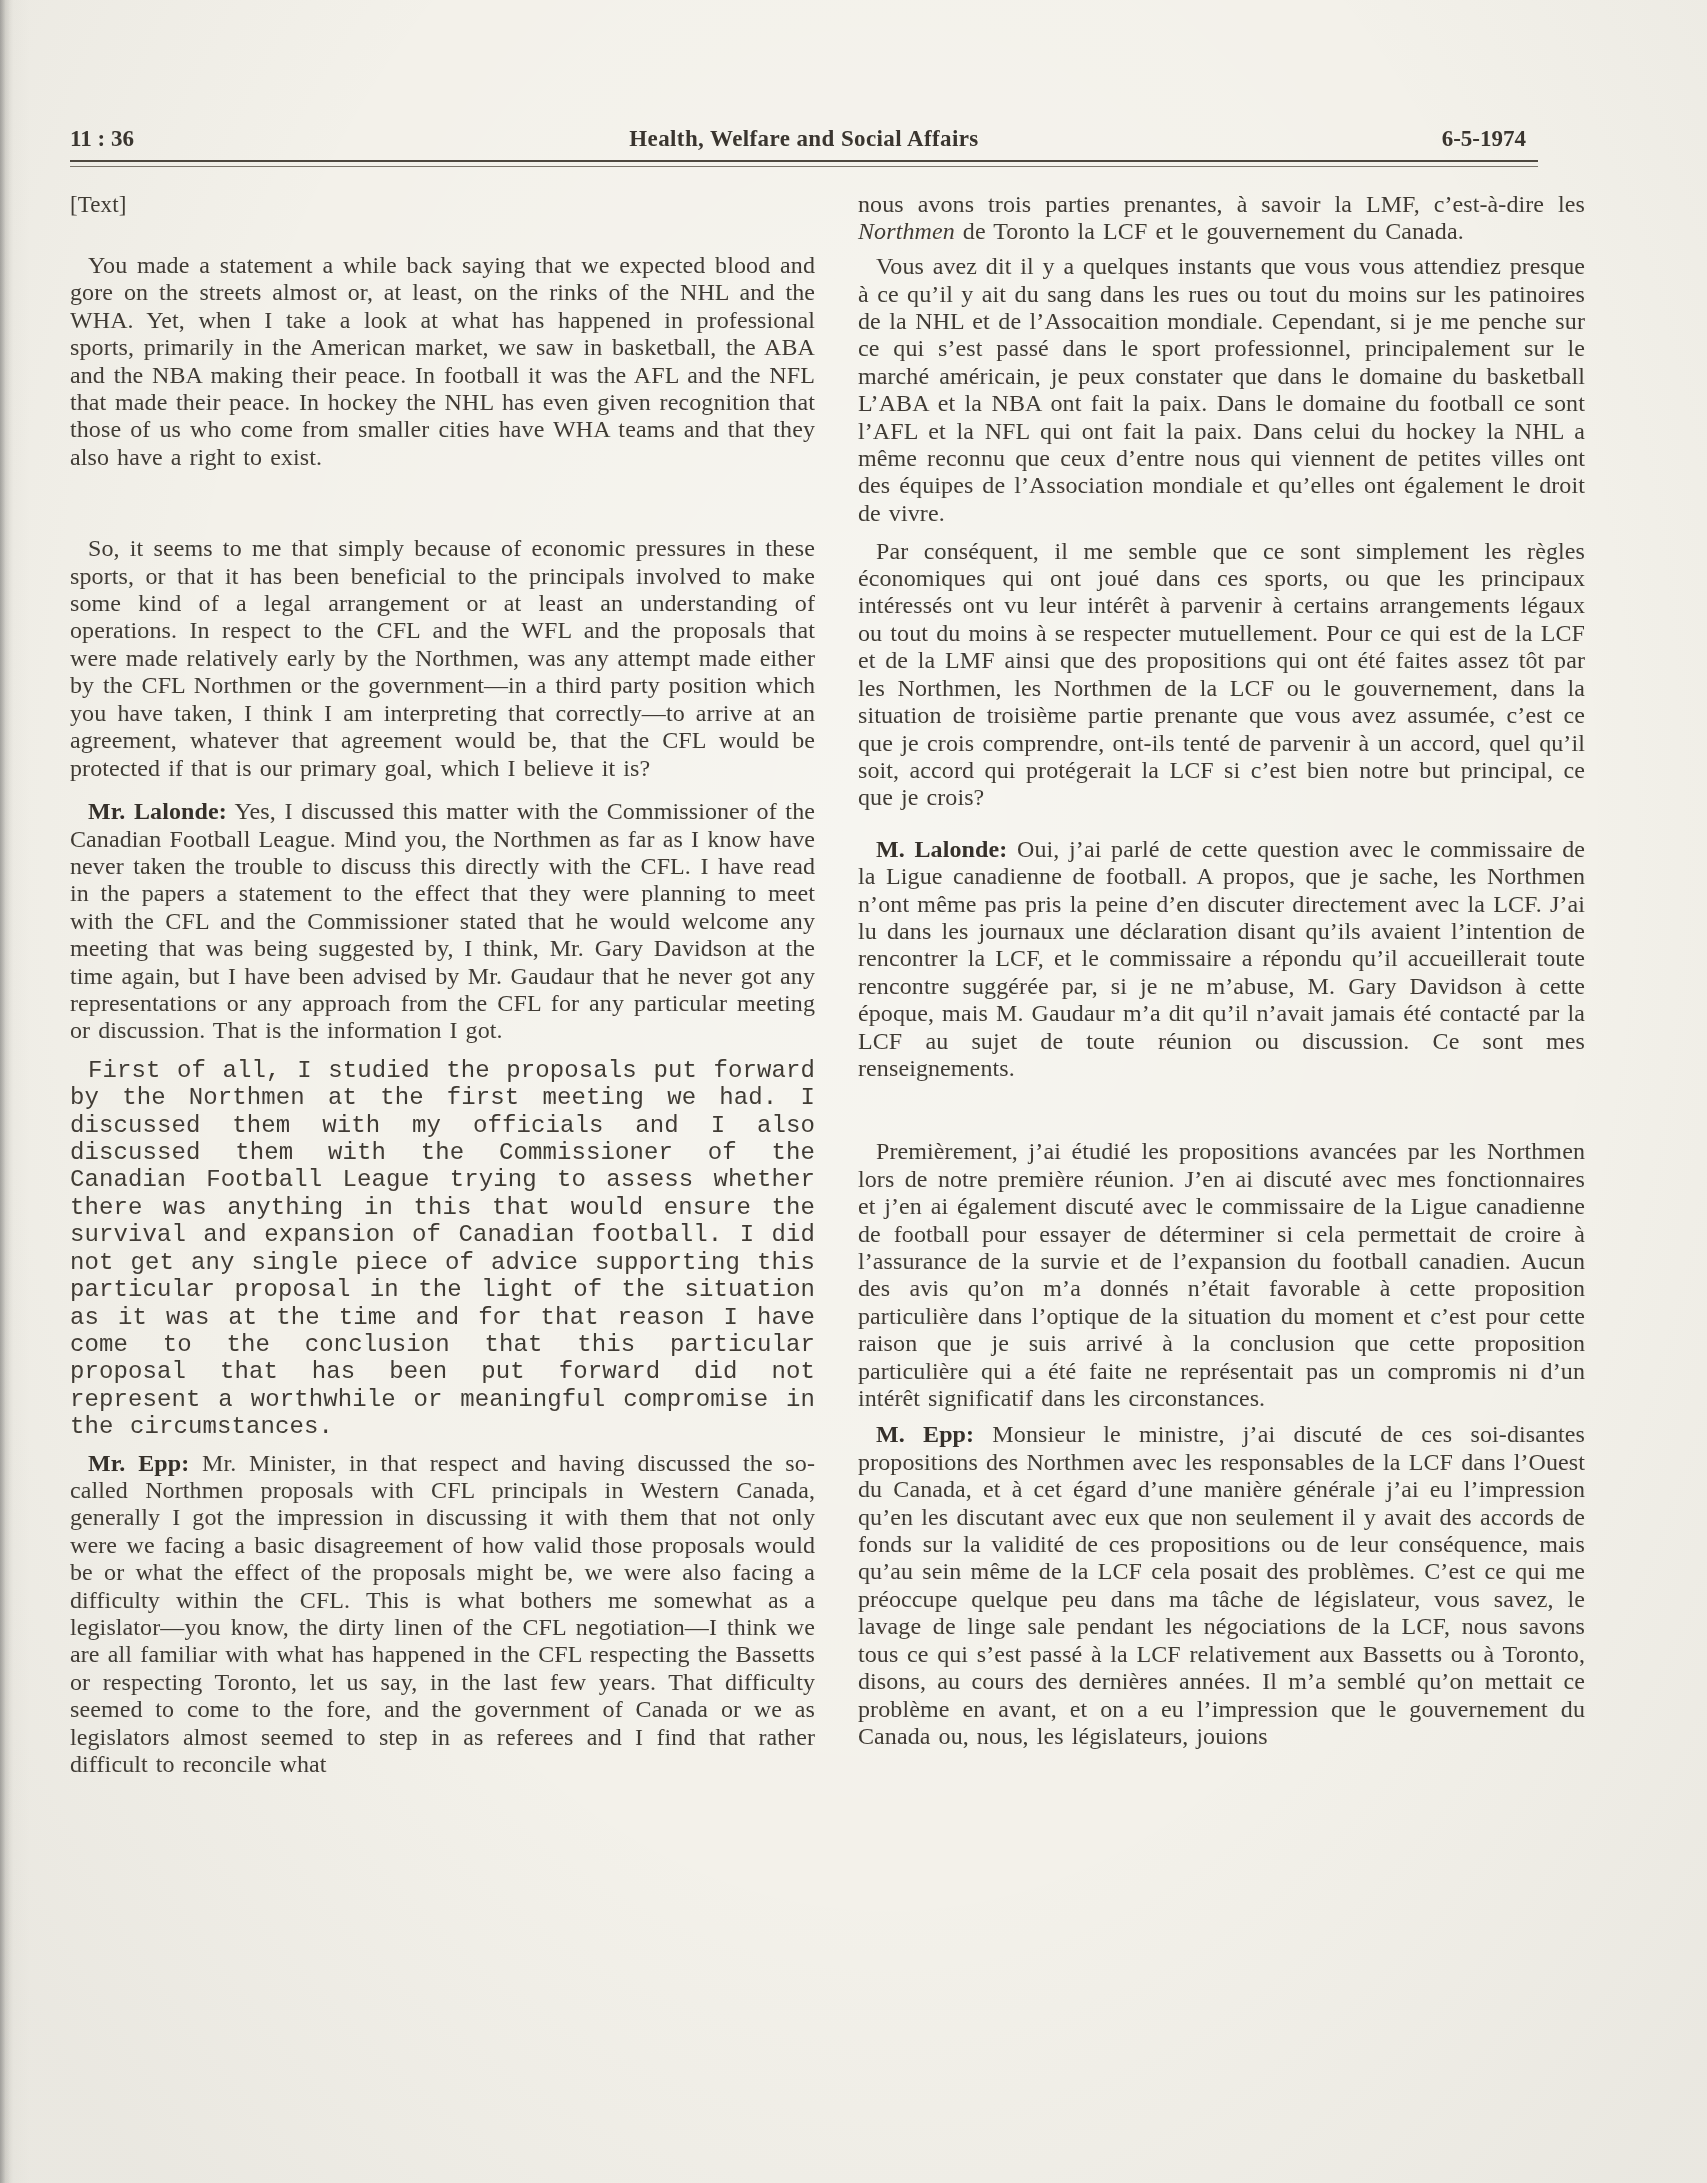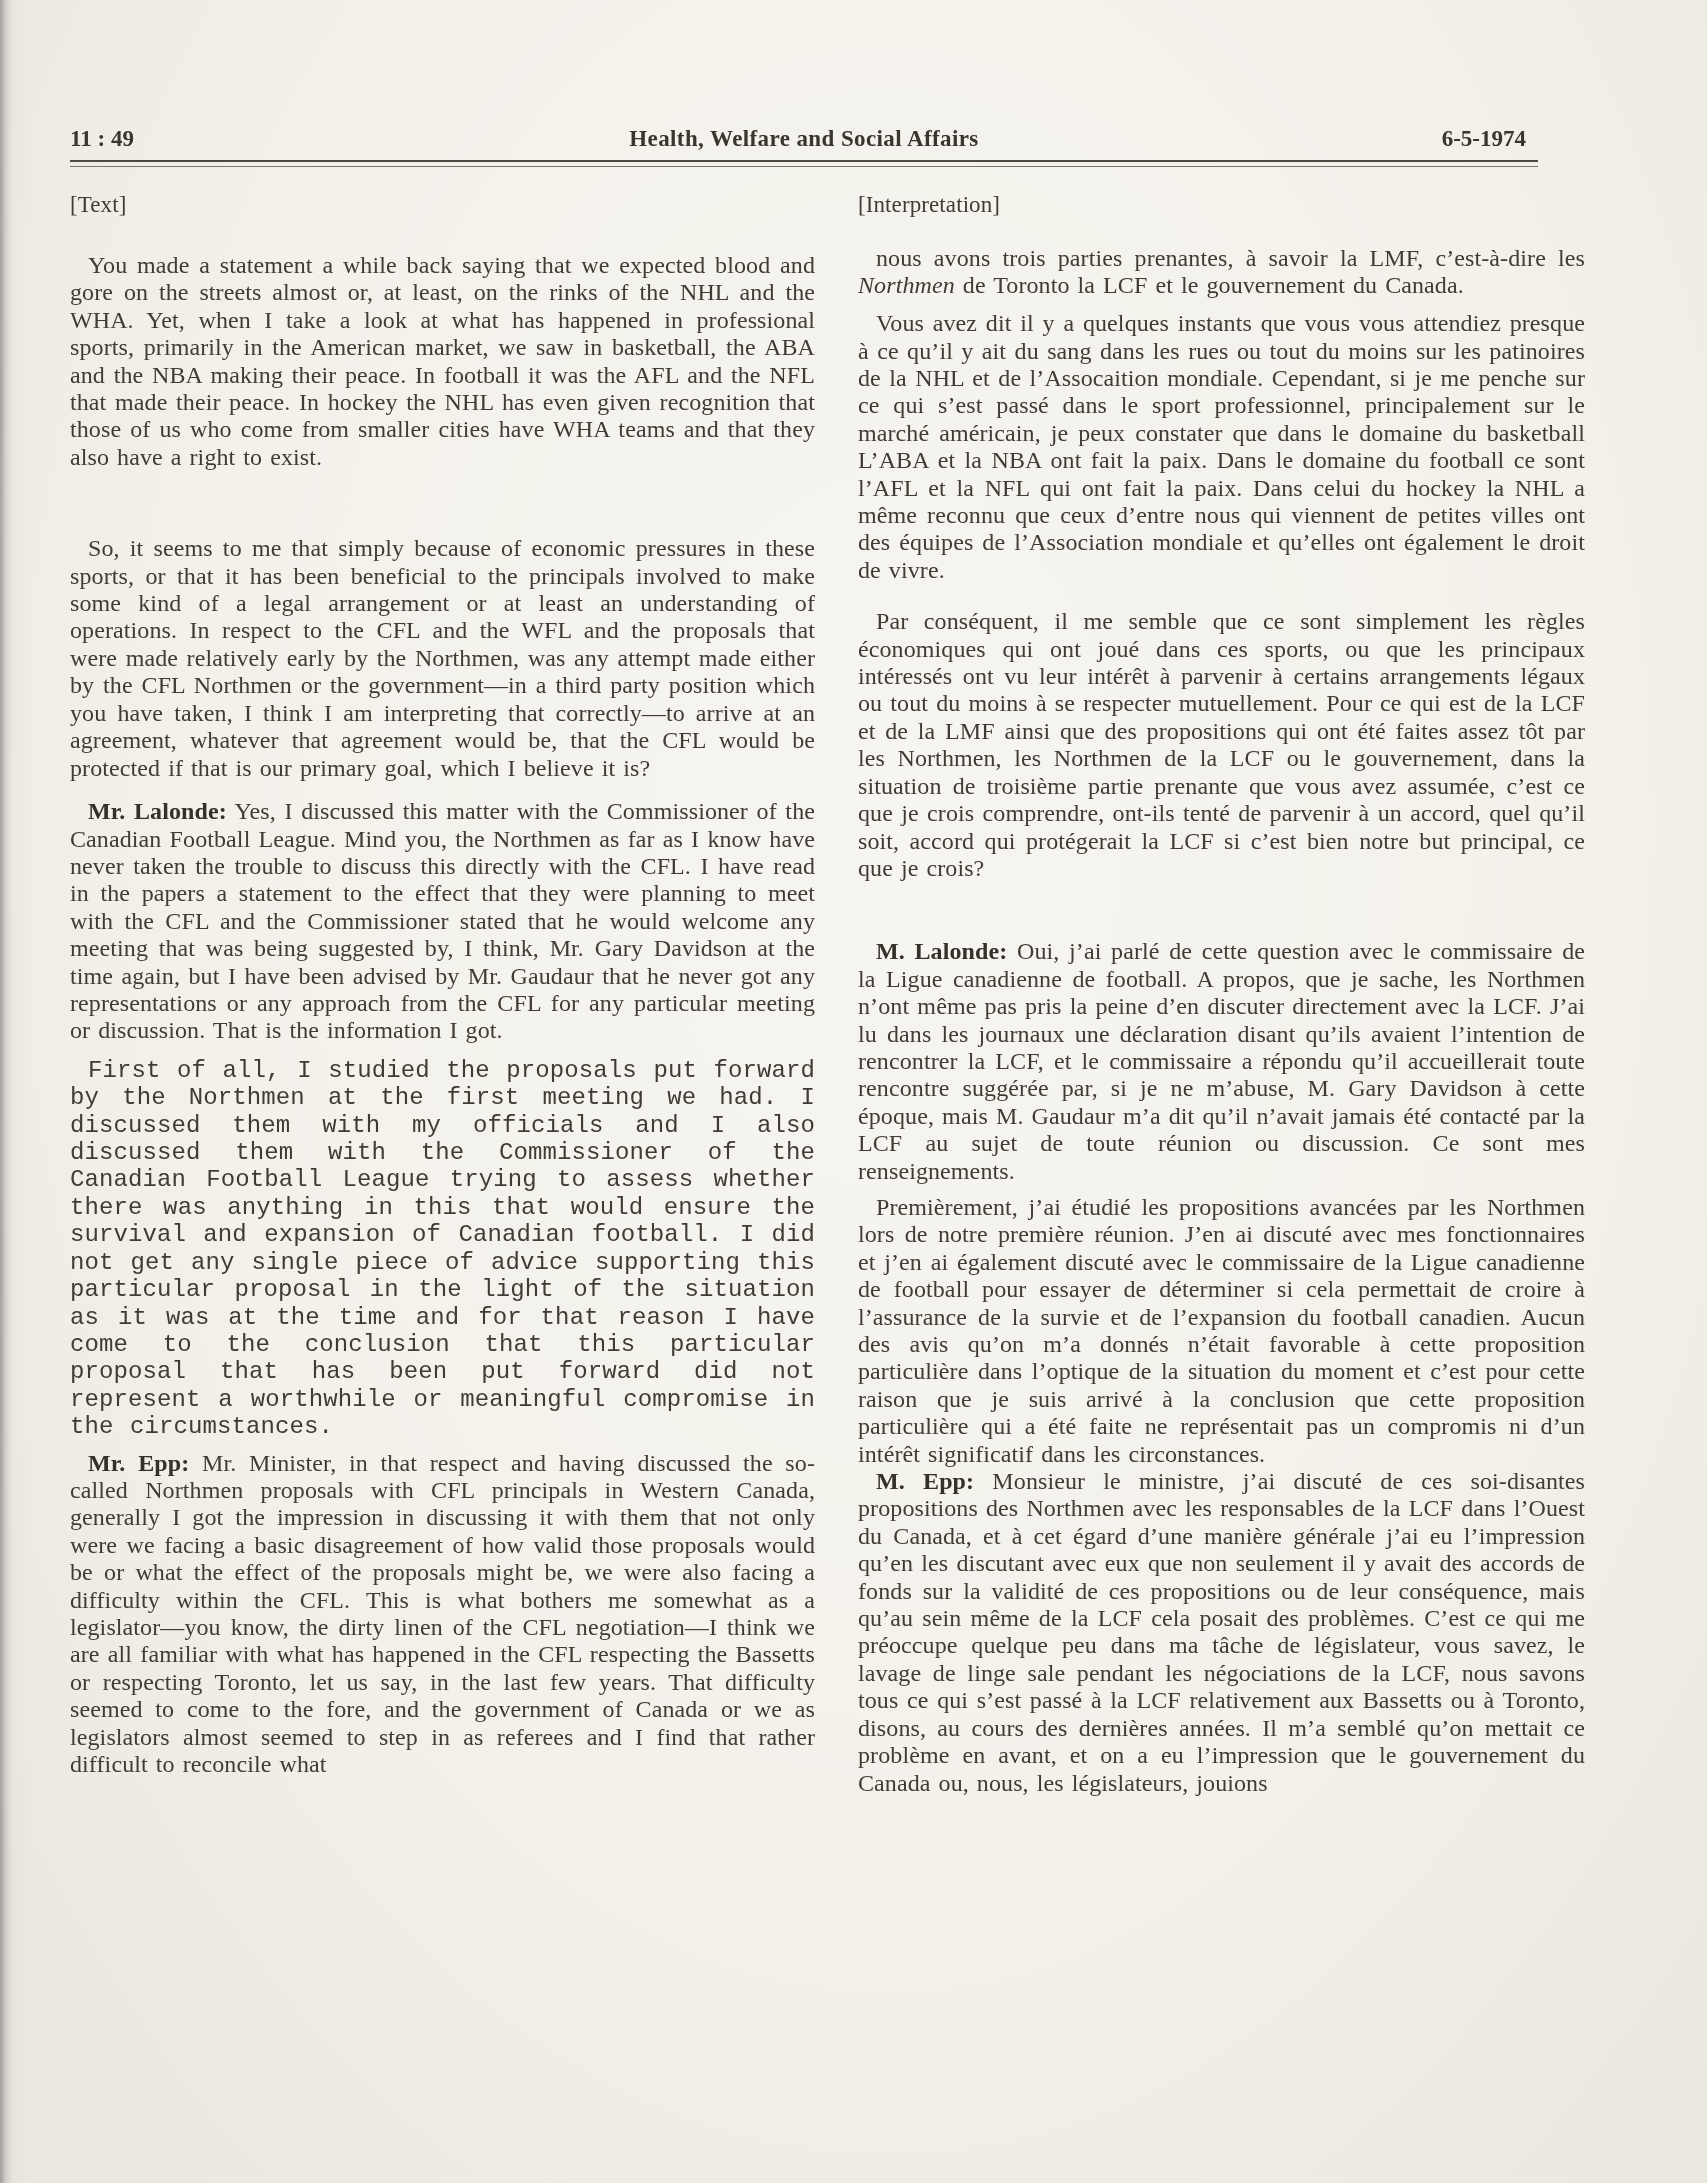--- a/index.html
+++ b/index.html
@@ -46,37 +46,36 @@
   #col-interp .para:nth-of-type(6){margin-top:9px;}
   
   .edge{position:absolute;left:0;top:0;width:10.4px;height:100%;
         background:linear-gradient(90deg,rgba(120,118,114,.45),rgba(190,188,182,.25) 55%,rgba(0,0,0,0));}
 </style>
 </head>
 <body>
 
 <div class="page">
   <div class="hdr">
-    <span class="ref">11 : 49</span>
+    <span class="ref">11 : 36</span>
     <span class="ttl">Health, Welfare and Social Affairs</span>
     <span class="dt">6-5-1974</span>
   </div>
   <div class="rule"></div>
 
   <div class="col" id="col-text">
     <p class="col-label">[Text]</p>
       <p class="para"><span>You made a statement a while back saying that we expected blood and gore on the streets almost or, at least, on the rinks of the NHL and the WHA. Yet, when I take a look at what has happened in professional sports, primarily in the American market, we saw in basketball, the ABA and the NBA making their peace. In football it was the AFL and the NFL that made their peace. In hockey the NHL has even given recognition that those of us who come from smaller cities have WHA teams and that they also have a right to exist.</span></p>
       <p class="para"><span>So, it seems to me that simply because of economic pressures in these sports, or that it has been beneficial to the principals involved to make some kind of a legal arrangement or at least an understanding of operations. In respect to the CFL and the WFL and the proposals that were made relatively early by the Northmen, was any attempt made either by the CFL Northmen or the government—in a third party position which you have taken, I think I am interpreting that correctly—to arrive at an agreement, whatever that agreement would be, that the CFL would be protected if that is our primary goal, which I believe it is?</span></p>
       <p class="para"><span class="speaker">Mr. Lalonde:</span><span> Yes, I discussed this matter with the Commissioner of the Canadian Football League. Mind you, the Northmen as far as I know have never taken the trouble to discuss this directly with the CFL. I have read in the papers a statement to the effect that they were planning to meet with the CFL and the Commissioner stated that he would welcome any meeting that was being suggested by, I think, Mr. Gary Davidson at the time again, but I have been advised by Mr. Gaudaur that he never got any representations or any approach from the CFL for any particular meeting or discussion. That is the information I got.</span></p>
       <p class="para"><span>First of all, I studied the proposals put forward by the Northmen at the first meeting we had. I discussed them with my officials and I also discussed them with the Commissioner of the Canadian Football League trying to assess whether there was anything in this that would ensure the survival and expansion of Canadian football. I did not get any single piece of advice supporting this particular proposal in the light of the situation as it was at the time and for that reason I have come to the conclusion that this particular proposal that has been put forward did not represent a worthwhile or meaningful compromise in the circumstances.</span></p>
       <p class="para"><span class="speaker">Mr. Epp:</span><span> Mr. Minister, in that respect and having discussed the so-called Northmen proposals with CFL principals in Western Canada, generally I got the impression in discussing it with them that not only were we facing a basic disagreement of how valid those proposals would be or what the effect of the proposals might be, we were also facing a difficulty within the CFL. This is what bothers me somewhat as a legislator—you know, the dirty linen of the CFL negotiation—I think we are all familiar with what has happened in the CFL respecting the Bassetts or respecting Toronto, let us say, in the last few years. That difficulty seemed to come to the fore, and the government of Canada or we as legislators almost seemed to step in as referees and I find that rather difficult to reconcile what</span></p>
     </div>
 
   <div class="col" id="col-interp">
-    <p class="col-label">[Interpretation]</p>
   <p class="para"><span>nous avons trois parties prenantes, à savoir la LMF, c’est-à-dire les </span><span class="italic">Northmen</span><span> de Toronto la LCF et le gouvernement du Canada.</span></p>
       <p class="para"><span>Vous avez dit il y a quelques instants que vous vous attendiez presque à ce qu’il y ait du sang dans les rues ou tout du moins sur les patinoires de la NHL et de l’Assocaition mondiale. Cependant, si je me penche sur ce qui s’est passé dans le sport professionnel, principalement sur le marché américain, je peux constater que dans le domaine du basketball L’ABA et la NBA ont fait la paix. Dans le domaine du football ce sont l’AFL et la NFL qui ont fait la paix. Dans celui du hockey la NHL a même reconnu que ceux d’entre nous qui viennent de petites villes ont des équipes de l’Association mondiale et qu’elles ont également le droit de vivre.</span></p>
       <p class="para"><span>Par conséquent, il me semble que ce sont simplement les règles économiques qui ont joué dans ces sports, ou que les principaux intéressés ont vu leur intérêt à parvenir à certains arrangements légaux ou tout du moins à se respecter mutuellement. Pour ce qui est de la LCF et de la LMF ainsi que des propositions qui ont été faites assez tôt par les Northmen, les Northmen de la LCF ou le gouvernement, dans la situation de troisième partie prenante que vous avez assumée, c’est ce que je crois comprendre, ont-ils tenté de parvenir à un accord, quel qu’il soit, accord qui protégerait la LCF si c’est bien notre but principal, ce que je crois?</span></p>
       <p class="para"><span class="speaker">M. Lalonde:</span><span> Oui, j’ai parlé de cette question avec le commissaire de la Ligue canadienne de football. A propos, que je sache, les Northmen n’ont même pas pris la peine d’en discuter directement avec la LCF. J’ai lu dans les journaux une déclaration disant qu’ils avaient l’intention de rencontrer la LCF, et le commissaire a répondu qu’il accueillerait toute rencontre suggérée par, si je ne m’abuse, M. Gary Davidson à cette époque, mais M. Gaudaur m’a dit qu’il n’avait jamais été contacté par la LCF au sujet de toute réunion ou discussion. Ce sont mes renseignements.</span></p>
       <p class="para"><span>Premièrement, j’ai étudié les propositions avancées par les Northmen lors de notre première réunion. J’en ai discuté avec mes fonctionnaires et j’en ai également discuté avec le commissaire de la Ligue canadienne de football pour essayer de déterminer si cela permettait de croire à l’assurance de la survie et de l’expansion du football canadien. Aucun des avis qu’on m’a donnés n’était favorable à cette proposition particulière dans l’optique de la situation du moment et c’est pour cette raison que je suis arrivé à la conclusion que cette proposition particulière qui a été faite ne représentait pas un compromis ni d’un intérêt significatif dans les circonstances.</span></p>
       <p class="para"><span class="speaker">M. Epp:</span><span> Monsieur le ministre, j’ai discuté de ces soi-disantes propositions des Northmen avec les responsables de la LCF dans l’Ouest du Canada, et à cet égard d’une manière générale j’ai eu l’impression qu’en les discutant avec eux que non seulement il y avait des accords de fonds sur la validité de ces propositions ou de leur conséquence, mais qu’au sein même de la LCF cela posait des problèmes. C’est ce qui me préoccupe quelque peu dans ma tâche de législateur, vous savez, le lavage de linge sale pendant les négociations de la LCF, nous savons tous ce qui s’est passé à la LCF relativement aux Bassetts ou à Toronto, disons, au cours des dernières années. Il m’a semblé qu’on mettait ce problème en avant, et on a eu l’impression que le gouvernement du Canada ou, nous, les législateurs, jouions</span></p>
     </div>
 
   <div class="edge"></div>
 </div>

